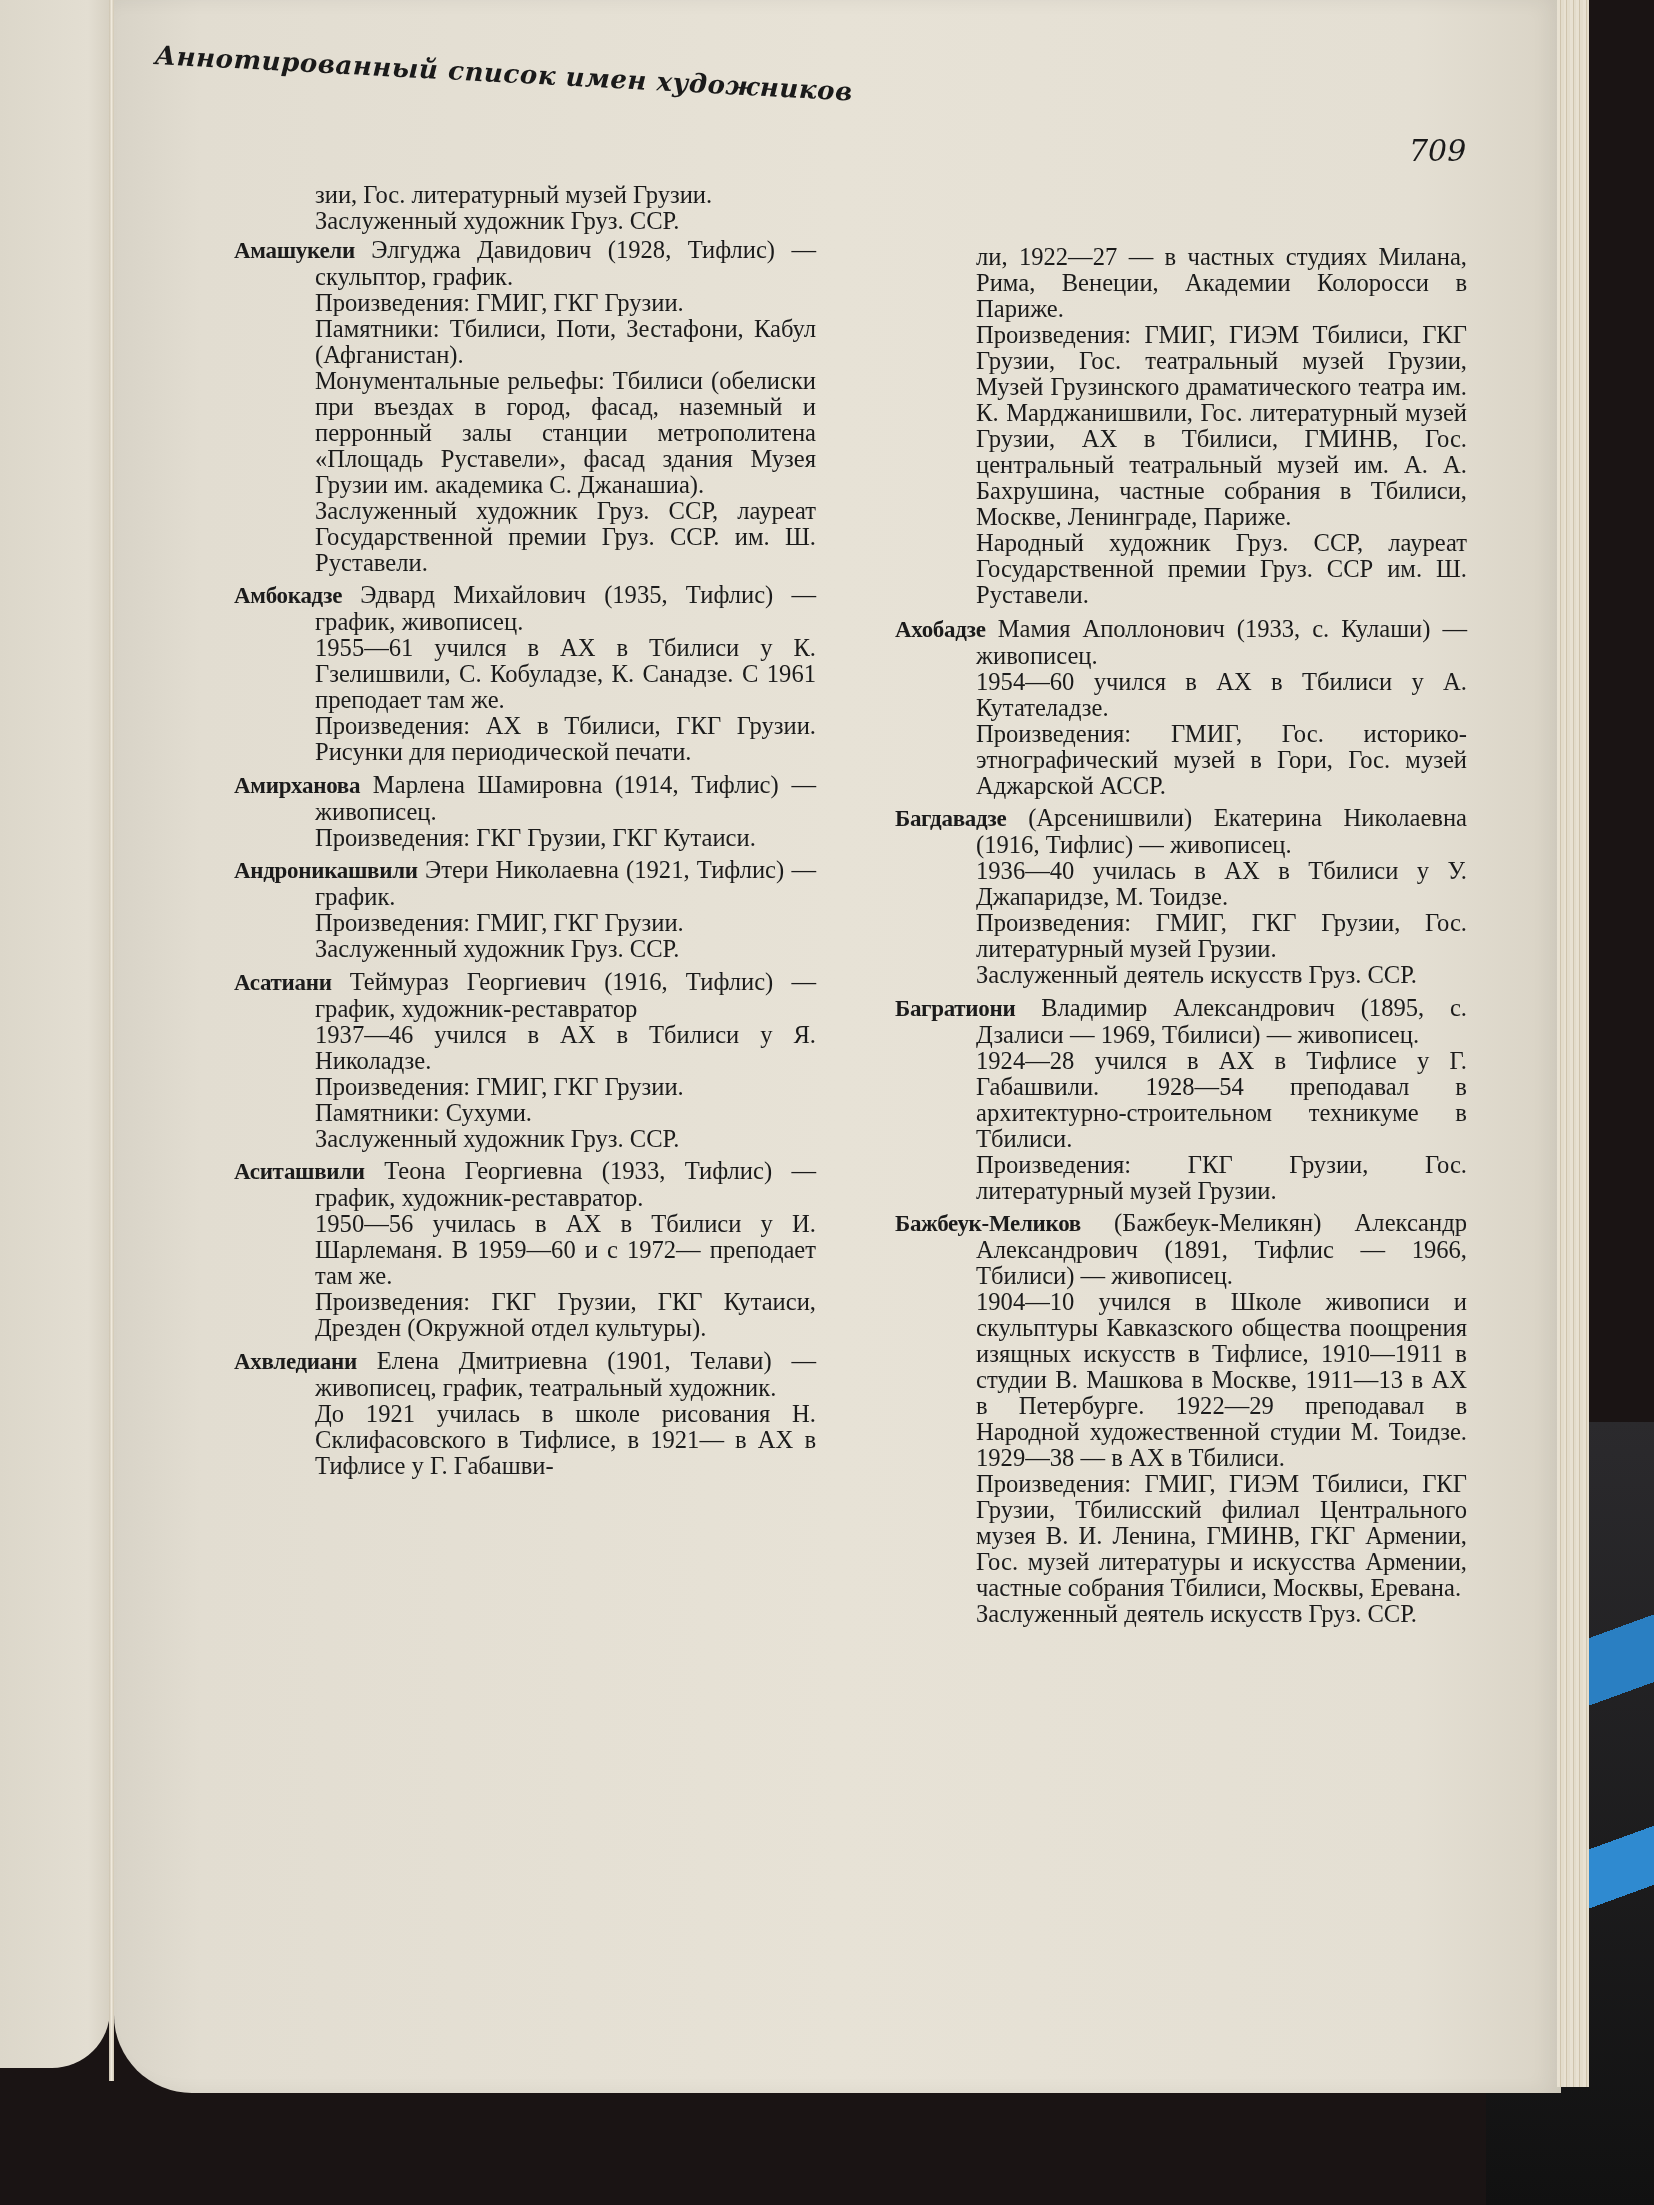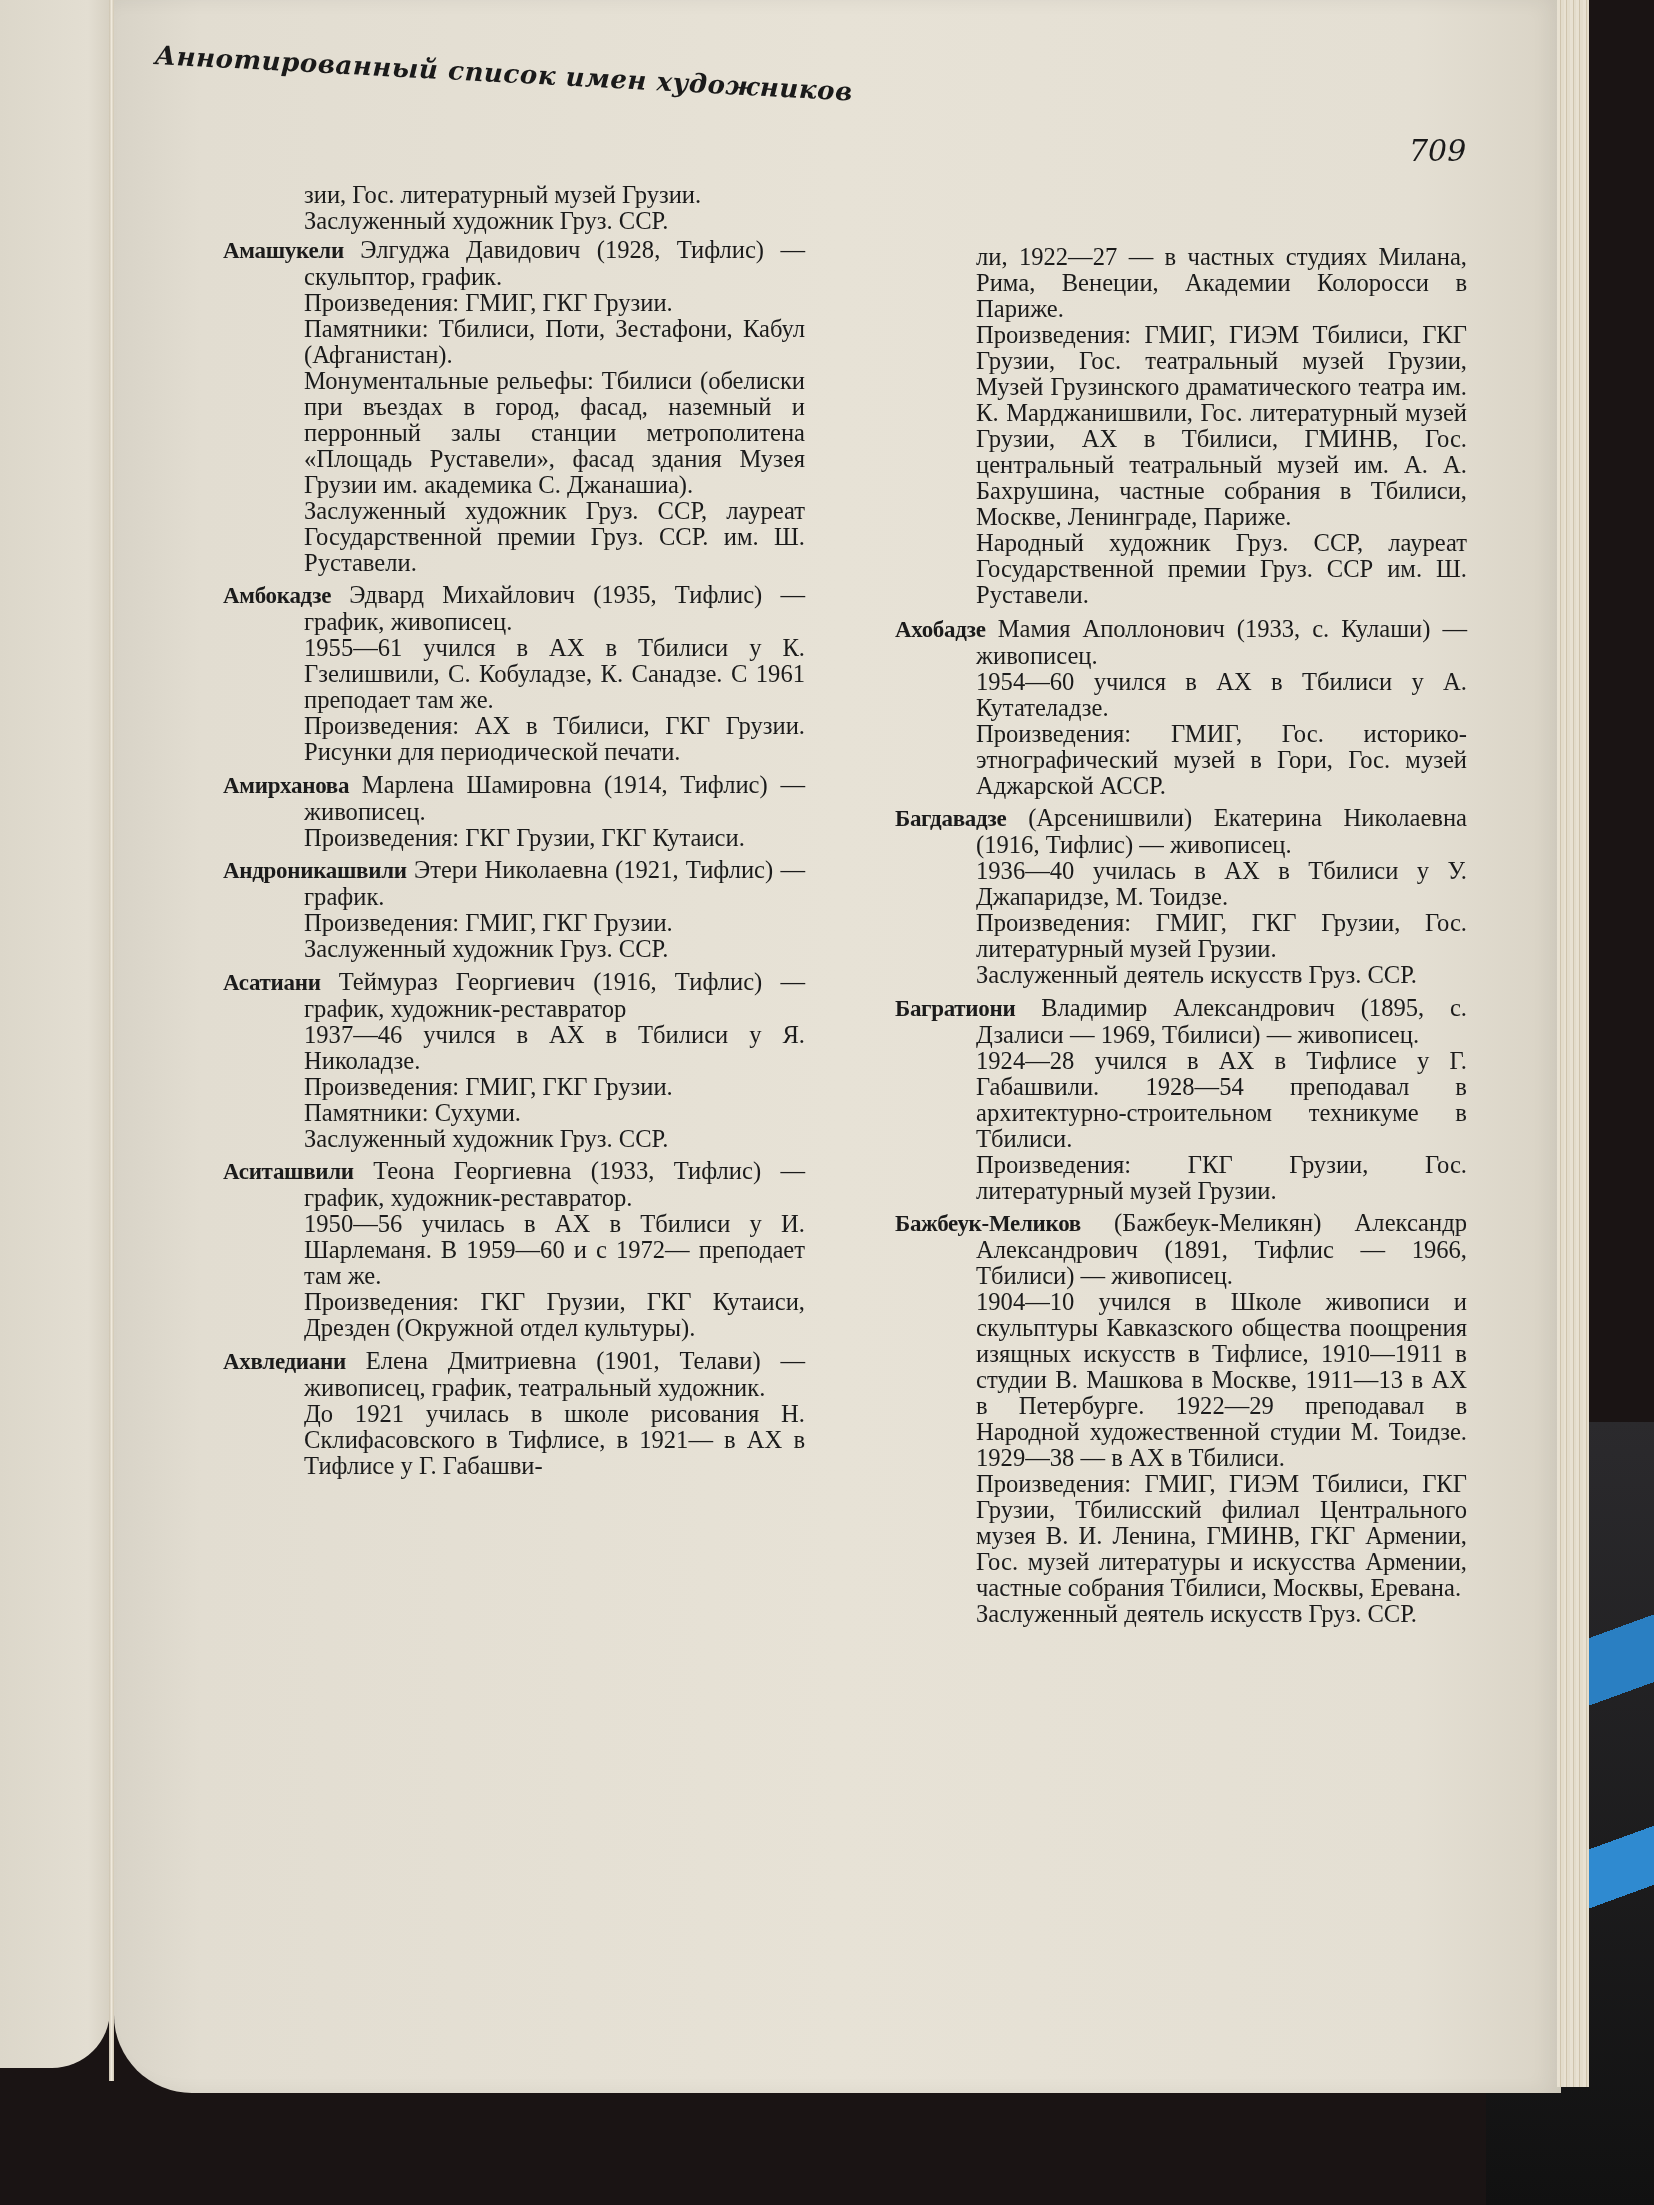--- a/index.html
+++ b/index.html
@@ -39,21 +39,21 @@
     letter-spacing:0.6px;
   }
   .page-number {
     position:absolute; left:1409px; top:97px;
     font-family:"DejaVu Serif", serif; font-style:italic; font-size:30px; color:#1a1a1a;margin-top:36px;
   }
   .column {
     position:absolute; font-family:"Liberation Serif", serif;
     color:#1b1b1b; font-size:24.6px; line-height:26px;
   }
-  .col-left { left:223px; top:182px; width:582px; }
+  .col-left { left:234px; top:182px; width:582px; }
   .col-right { left:879px; top:244px; width:572px;margin-left:16px; }
   .entry { margin-bottom:6.5px; }
   .entry .para { padding-left:81px; text-align:justify; text-align-last:left; }
   .surname { font-weight:bold; font-family:Liberation Serif, serif; font-size:23px; letter-spacing:-0.3px; }
   .cont { padding-left:81px; text-align:justify; text-align-last:left; }
   .head-wrap { padding-left:81px; text-indent:-81px; text-align:justify; text-align-last:left; }
 </style>
 </head>
 <body>
 

